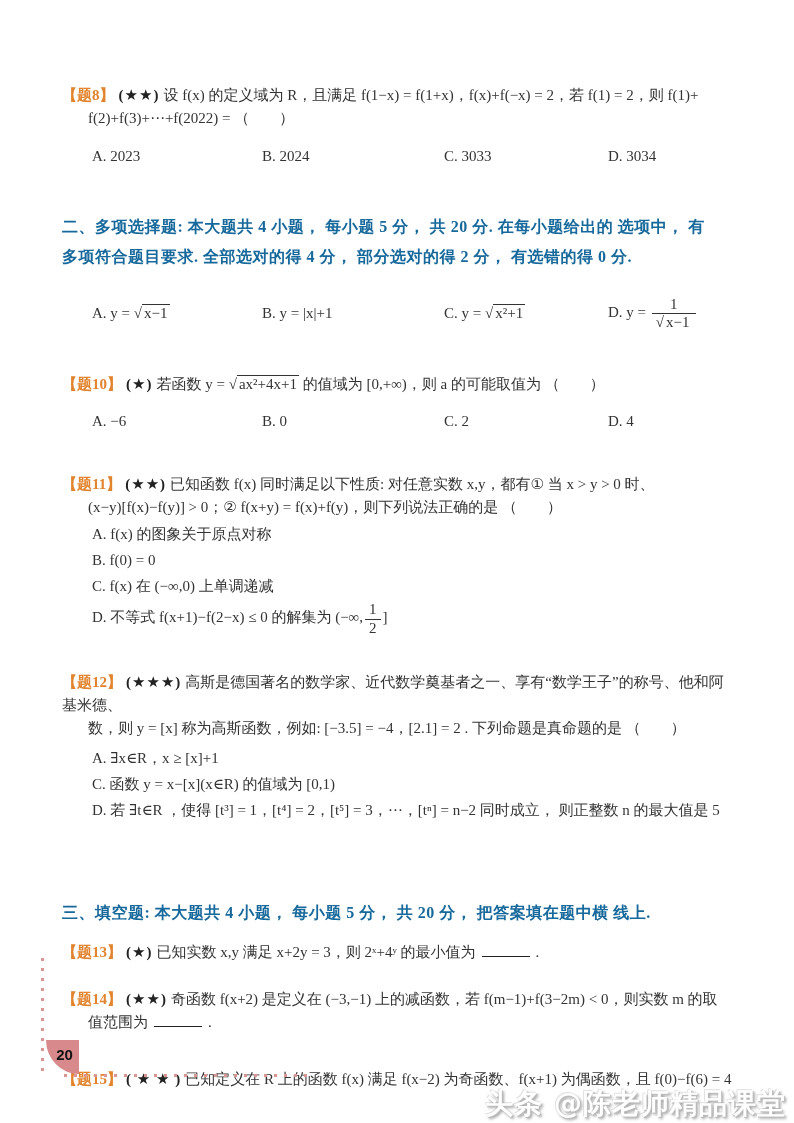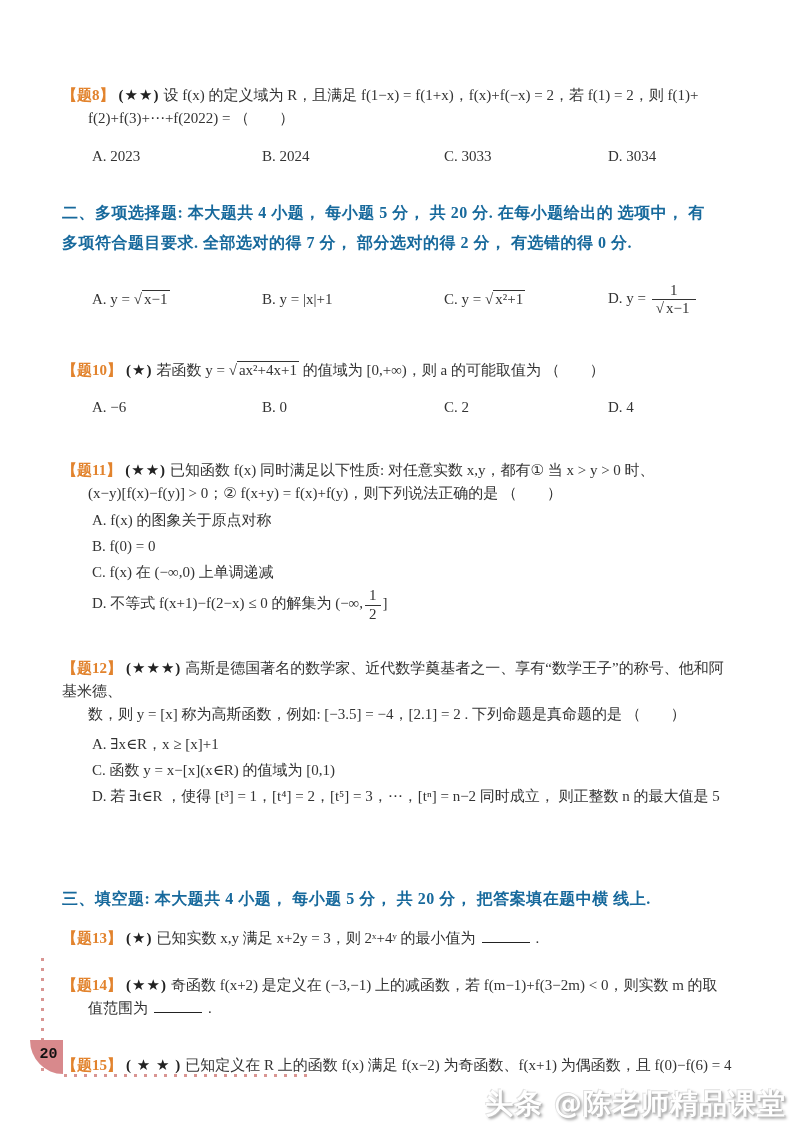--- a/index.html
+++ b/index.html
@@ -20,41 +20,41 @@
   .opt-grid{
     display:grid;grid-template-columns:170px 182px 164px 1fr;
     padding-left:30px;margin-top:14px;align-items:center;
   }
   .opt-list{padding-left:30px;}
   .opt-list .qline{margin:3px 0;}
   .sec-header{
     color:#17699c;font-weight:bold;font-size:16px;
     line-height:1.9;letter-spacing:.5px;margin:0 0 10px 0;
   }
-  .sec2{margin-top:30px;margin-bottom:14px;}
+  .sec2{margin-top:44px;margin-bottom:14px;}
   .sec3{margin-top:50px;margin-bottom:12px;}
   
   .sqrt{white-space:nowrap;}
   .sqrt::before{content:"√";}
   .sqrt .r{border-top:1.4px solid #333;padding:0 2px;}
   .frac{display:inline-block;vertical-align:middle;text-align:center;line-height:1.15;margin:0 2px;}
   .frac .num{display:block;padding:0 4px;border-bottom:1.2px solid #333;}
   .frac .den{display:block;padding:0 4px;}
   .blank{display:inline-block;width:48px;height:13px;border-bottom:1.6px solid #222;margin:0 6px;vertical-align:baseline;}
   .tall-opts{min-height:54px;margin-top:10px;}
   
   .vdots{position:absolute;left:41px;top:958px;width:3px;height:114px;
     background:repeating-linear-gradient(to bottom,#d99693 0 3px,transparent 3px 10px);}
   .hdots{position:absolute;left:64px;top:1074px;width:246px;height:3px;
     background:repeating-linear-gradient(to right,#d99693 0 3px,transparent 3px 10px);}
   .page-badge{
-    position:absolute;left:30px;top:1040px;width:33px;height:34px;
+    position:absolute;left:46px;top:1040px;width:33px;height:34px;
     background:#d8898c;border-radius:0 0 0 100%;
     display:flex;align-items:center;justify-content:center;
-    font-family:Liberation Mono, monospace;
+    font-family:Liberation Sans, sans-serif;
     font-weight:bold;font-size:15px;color:#111;
     padding-left:4px;padding-bottom:4px;box-sizing:border-box;
   }
   .watermark{
     position:absolute;right:8px;top:1082px;
     font-family:"DejaVu Sans","Liberation Sans",sans-serif;
     font-size:28px;font-weight:bold;letter-spacing:1px;color:#fff;
     text-shadow:1px 1px 0 #bcbcbc, 2px 2px 3px #9a9a9a, -1px -1px 0 #e3e3e3;
     white-space:nowrap;
   }
@@ -70,21 +70,21 @@
     <div class="opt-grid">
       <span>A. 2023</span>
       <span>B. 2024</span>
       <span>C. 3033</span>
       <span>D. 3034</span>
     </div>
   </div>
 
   <div class="sec-header sec2">
     <p class="qline">二、多项选择题: 本大题共 4 小题， 每小题 5 分， 共 20 分. 在每小题给出的 选项中， 有</p>
-    <p class="qline">多项符合题目要求. 全部选对的得 7 分， 部分选对的得 2 分， 有选错的得 0 分.</p>
+    <p class="qline">多项符合题目要求. 全部选对的得 4 分， 部分选对的得 2 分， 有选错的得 0 分.</p>
   </div>
 
   <div class="q">
     <div class="opt-grid tall-opts">
       <span><span>A.</span> <span>y = </span><span class="sqrt"><span class="r">x−1</span></span></span>
       <span>B. y = |x|+1</span>
       <span><span>C.</span> <span>y = </span><span class="sqrt"><span class="r">x²+1</span></span></span>
       <span><span>D.</span> <span>y = </span><span class="frac"><span class="num">1</span><span class="den"><span class="sqrt"><span class="r">x−1</span></span></span></span></span>
     </div>
   </div>

